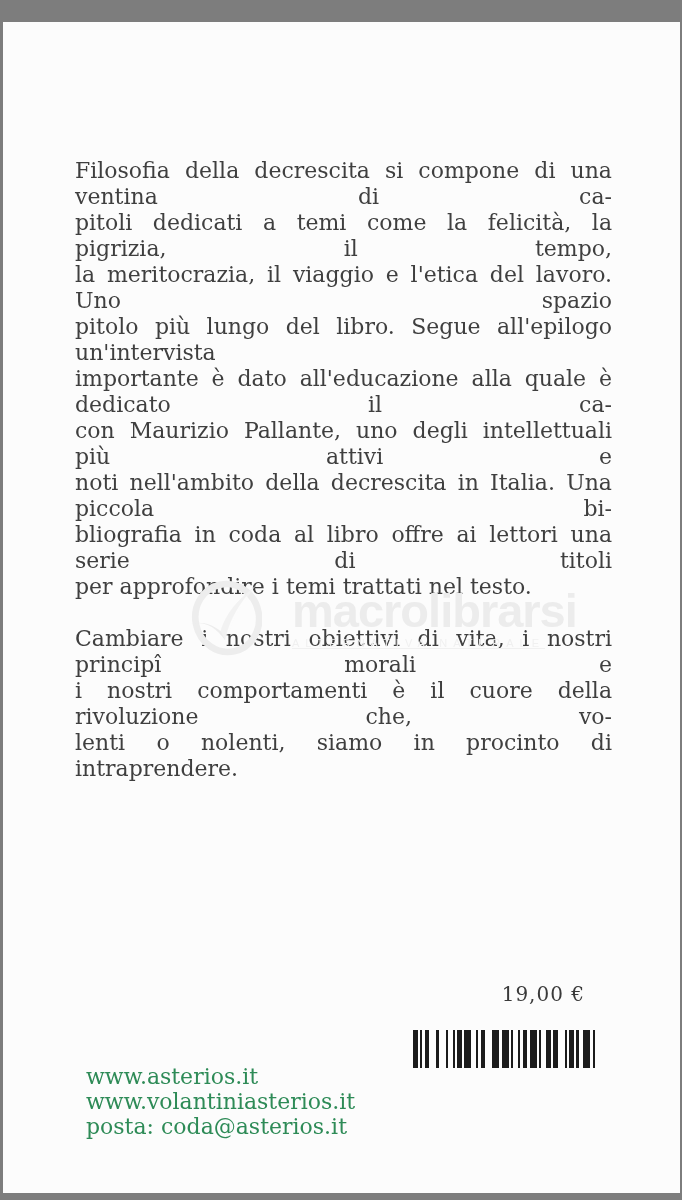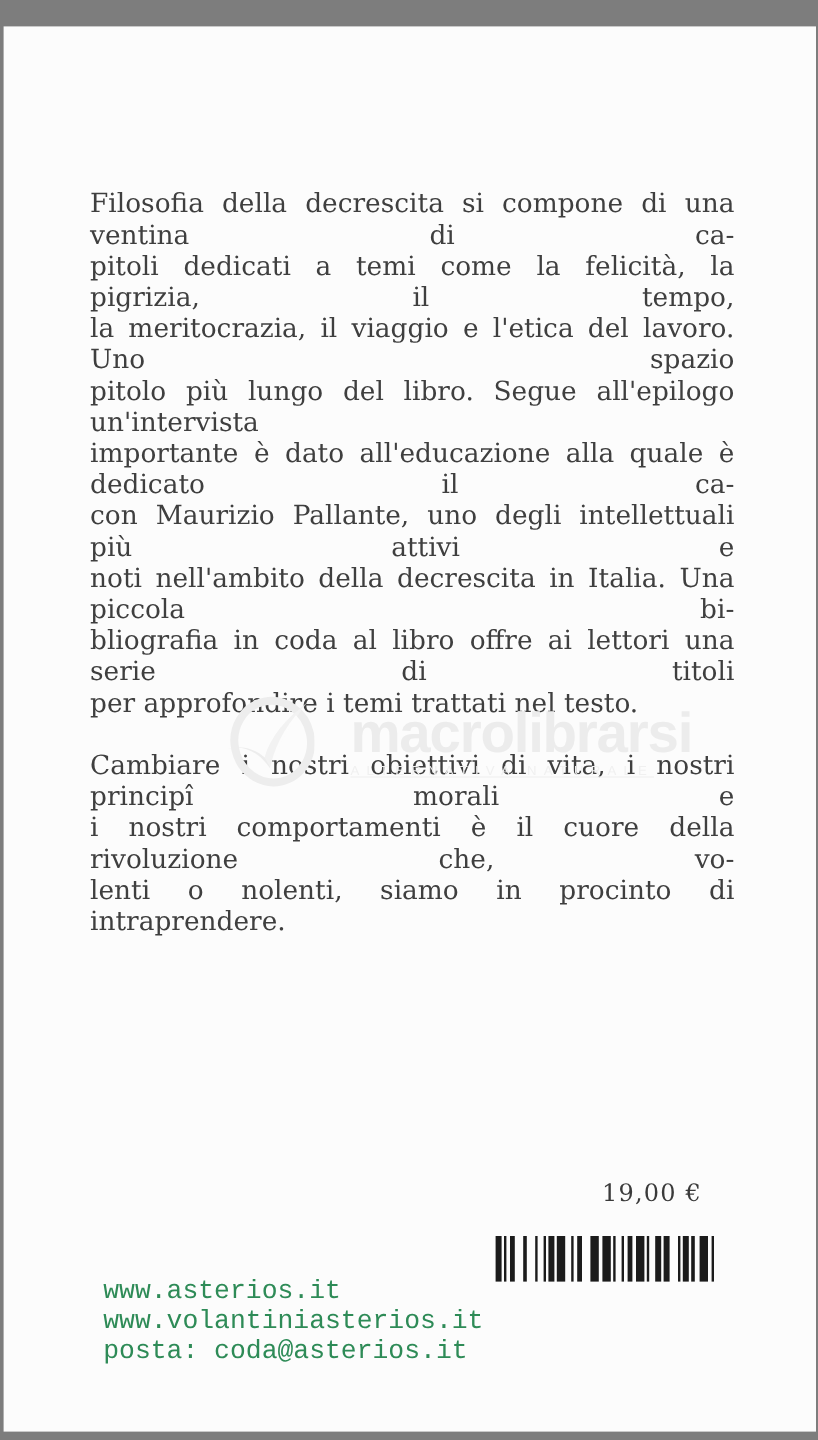--- a/index.html
+++ b/index.html
@@ -86,21 +86,21 @@
   .barcode i.gap { background: transparent; }
 
   
   .links {
     position: absolute;
     left: 83px; top: 1042px;
     font-size: 22px;
     line-height: 25px;
     color: #2e8b57;
   }
-  .links .link-line { display: block; font-family: Liberation Mono, monospace; }
+  .links .link-line { display: block; }
 </style>
 </head>
 <body>
 
 <div class="page">
 
   <div class="text-block">
     <p class="para">
       <span class="line">Filosofia della decrescita si compone di una ventina di ca-</span>
       <span class="line">pitoli dedicati a temi come la felicità, la pigrizia, il tempo,</span>

